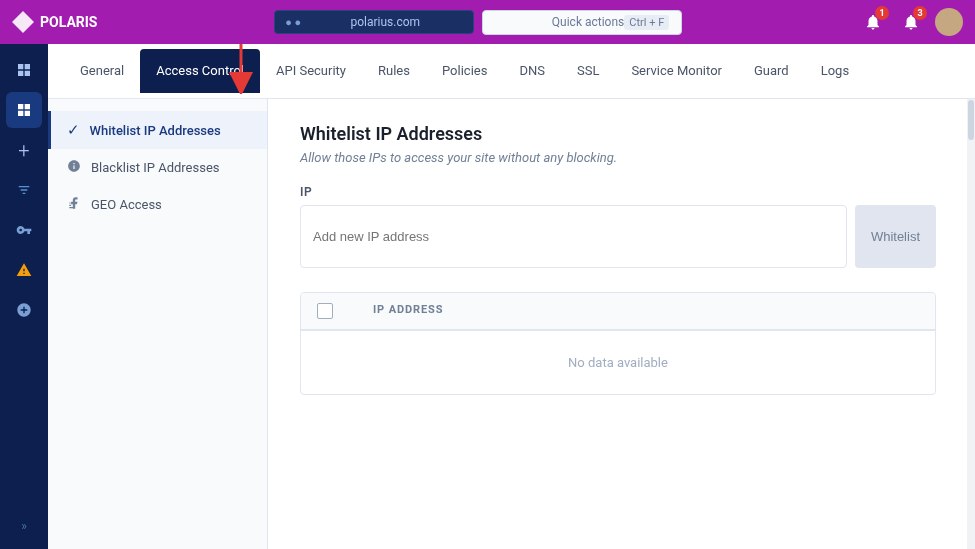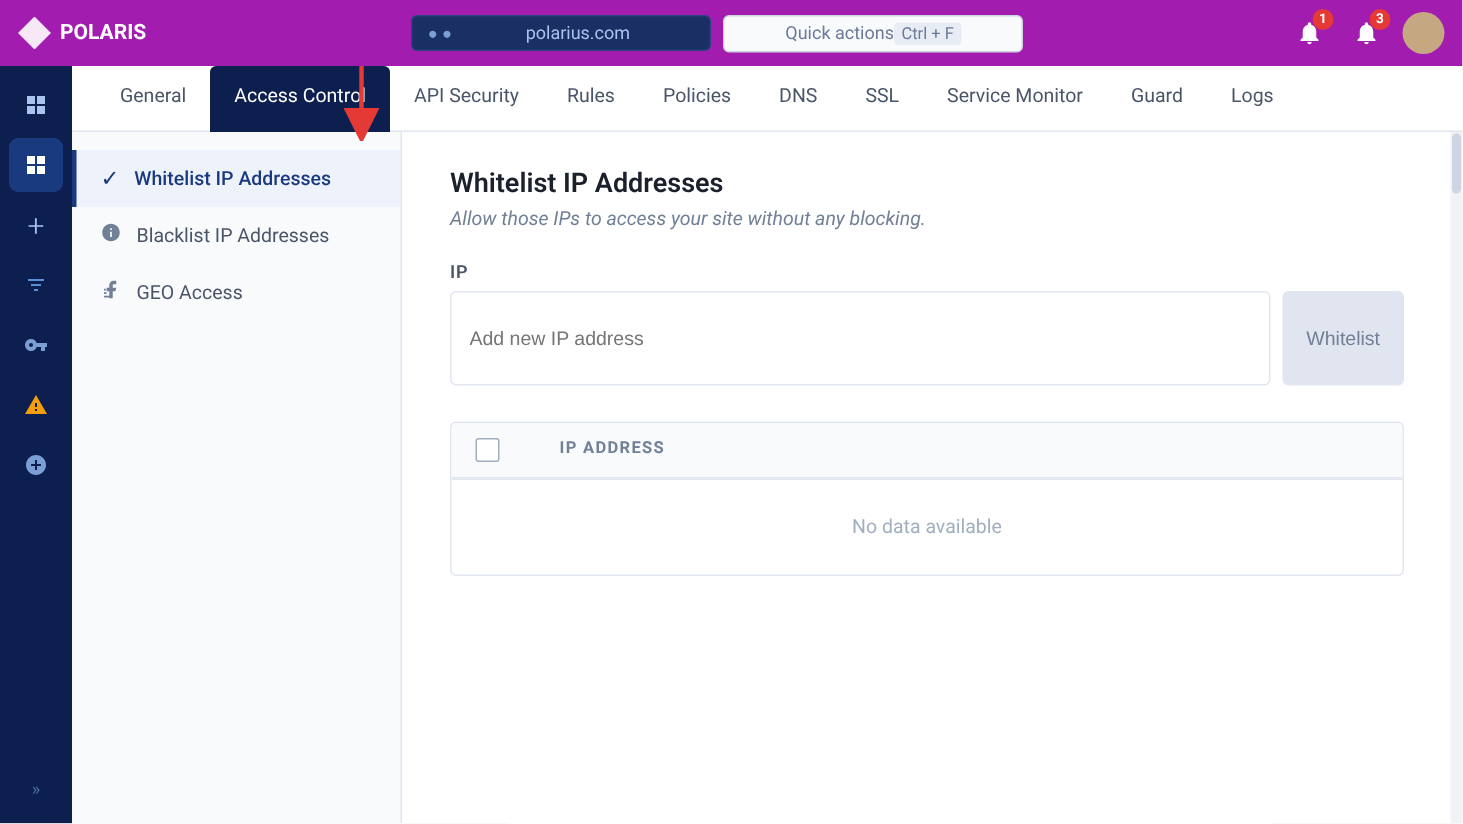--- a/index.html
+++ b/index.html
@@ -53,21 +53,21 @@
     }
     .quick-actions {
       background: #f8fafc;
       border: 1px solid #cdd5e0;
       border-radius: 4px;
       color: #6b7a99;
       font-size: 12px;
       padding: 4px 12px;
       display: flex;
       align-items: center;
-      justify-content: center;
+      justify-content: flex-end;
       width: 200px;
       cursor: pointer;
     }
     .quick-actions-shortcut {
       background: #e8edf5;
       border-radius: 3px;
       padding: 1px 5px;
       font-size: 11px;
       color: #6b7a99;
     }
@@ -166,21 +166,21 @@
     }
 
     
     .tabs-bar {
       background: white;
       border-bottom: 1px solid #e0e5ef;
       display: flex;
       align-items: center;
       padding: 0 16px;
       flex-shrink: 0;
-      height: 44px;
+      height: 55px;
     }
     .tab {
       padding: 0 16px;
       height: 44px;
       display: flex;
       align-items: center;
       font-size: 13px;
       color: #4a5568;
       cursor: pointer;
       border-bottom: 2px solid transparent;

